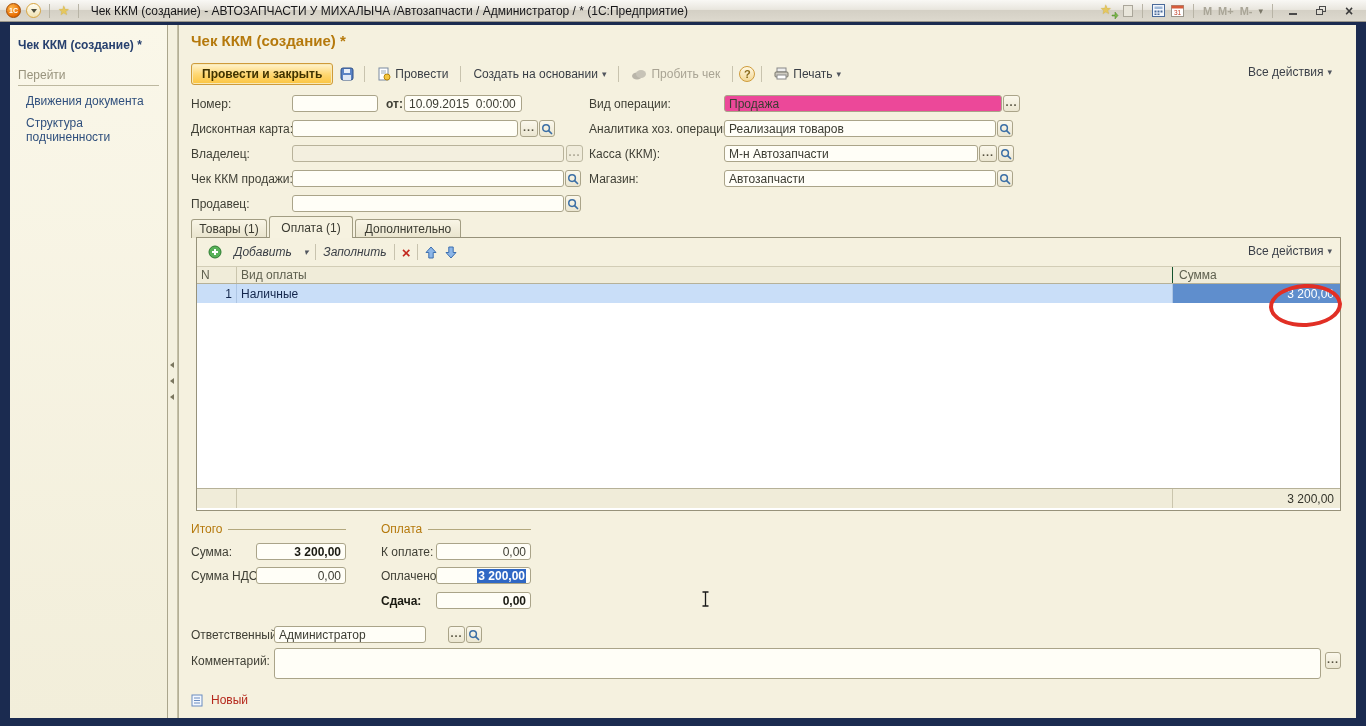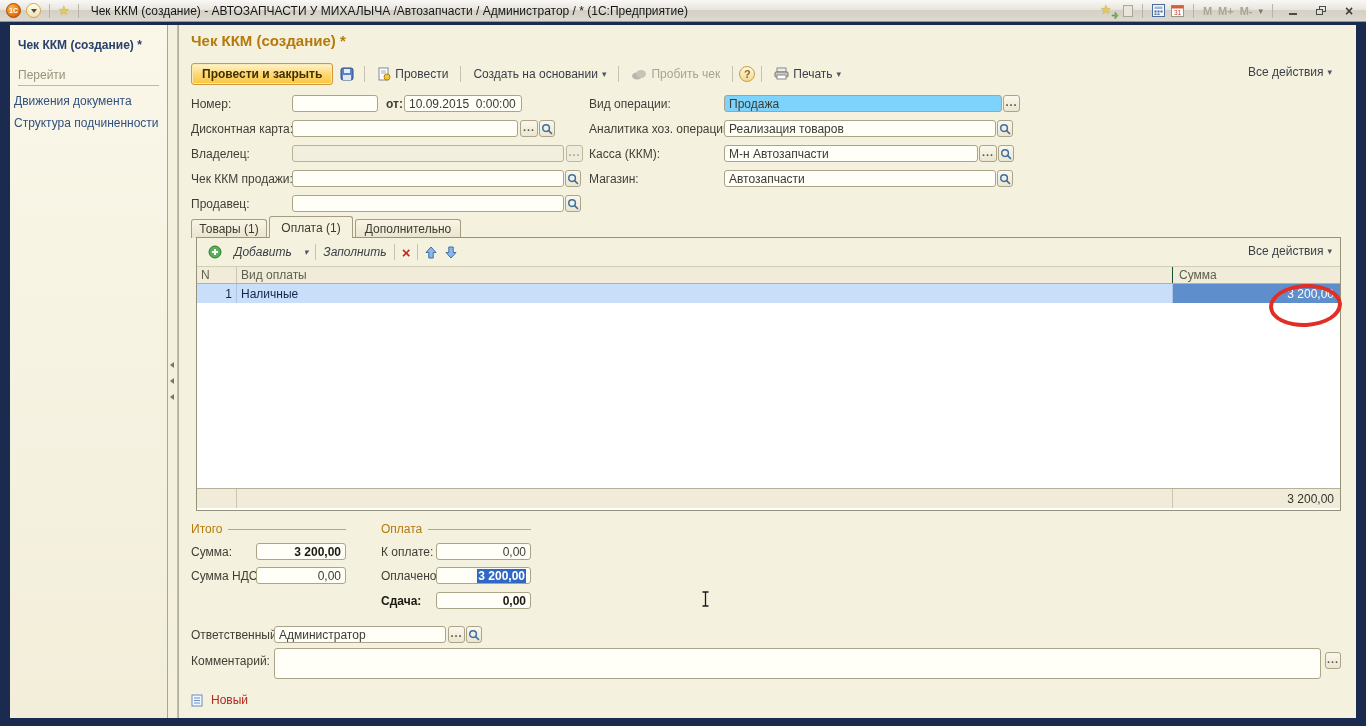--- a/index.html
+++ b/index.html
@@ -34,21 +34,21 @@
   .min-bar{width:8px;height:2px;background:#4a4a4a;margin-top:7px;}
   .glyph-restore{position:relative;width:10px;height:9px;}
   .glyph-restore i{position:absolute;right:0;top:0;width:7px;height:6px;border:1px solid #4a4a4a;display:block;}
   .glyph-restore em{position:absolute;left:0;bottom:0;width:7px;height:6px;border:1px solid #4a4a4a;background:#dedbd2;display:block;}
   .close-x{font-size:14px;font-weight:bold;color:#3a3a3a;line-height:1;}
   
   .sidebar{position:absolute;left:10px;top:25px;width:157px;height:693px;
     background:linear-gradient(180deg,#faf7e9,#f2eeda);}
   .sb-title{margin:13px 8px 0 8px;font-weight:bold;color:#27406e;font-size:12px;}
   .sb-section{margin:16px 8px 0 8px;color:#98937d;border-bottom:1px solid #bdb8a0;padding-bottom:3px;}
-  .sb-link{margin:8px 8px 0 4px;color:#30507d;cursor:default;}
+  .sb-link{margin:8px 8px 0 16px;color:#30507d;cursor:default;}
   .splitter{position:absolute;left:167px;top:25px;width:11px;height:693px;background:#f4f0de;
     border-left:1px solid #aaa58c;border-right:1px solid #c4bfa6;}
   .grip{position:absolute;left:2px;top:327px;}
   .grip b{display:block;width:0;height:0;border-top:3px solid transparent;border-bottom:3px solid transparent;border-right:4px solid #7b765f;margin:10px 0;}
   
   .main{position:absolute;left:178px;top:25px;width:1178px;height:693px;background:#f5f1df;border-left:1px solid #b3ae95;}
   .page-title{position:absolute;left:12px;top:7px;font-size:15px;font-weight:bold;color:#b5790c;}
   .all-actions{position:absolute;color:#3a3f48;display:flex;align-items:center;gap:4px;}
   .dd{font-size:9px;color:#50555e;}
   
@@ -58,21 +58,21 @@
     box-shadow:inset 0 0 0 1px #f7e9b8;font-weight:bold;color:#3f3200;padding:3px 10px;}
   .icon-btn{padding:2px 4px;}
   .vsep{width:1px;height:16px;background:#c8c3ae;margin:0 3px;}
   .disabled{color:#a9a494;}
   .help-circle{width:16px;height:16px;border-radius:50%;background:linear-gradient(#fff8e2,#f3d896);
     border:1px solid #cf9b3a;color:#8a6a1a;font-weight:bold;font-size:11px;display:flex;align-items:center;justify-content:center;}
   
   .lbl{position:absolute;color:#3f3f35;white-space:nowrap;}
   .inp{position:absolute;height:17px;background:#fffef7;border:1px solid #aaa489;border-radius:3px;
     display:flex;align-items:center;padding:0 4px;white-space:nowrap;overflow:hidden;}
-  .inp.hl{background:#7dd3fc;}
+  .inp.hl{background:#ec4899;}
   .inp.dis{background:#f3efdf;border-color:#b8b29a;}
   .inp.num{justify-content:flex-end;}
   .mini-btn{position:absolute;height:17px;border:1px solid #aaa489;border-radius:3px;
     background:linear-gradient(#fbf8ec,#ebe6d1);display:flex;align-items:center;justify-content:center;}
   .mini-btn.dis{border-color:#bdb8a1;background:#f0ecdb;}
   .dots{font-weight:bold;color:#55513f;font-size:11px;letter-spacing:1px;line-height:0;margin-top:-4px;}
   .mini-btn.dis .dots{color:#aaa591;}
   
   .tab{position:absolute;top:194px;height:19px;background:linear-gradient(#f9f5e6,#e9e4cd);
     border:1px solid #a29d83;border-bottom:none;border-radius:3px 3px 0 0;
@@ -427,21 +427,21 @@
   <div class="lbl" style="left:202px;top:544px;">Оплачено:</div>
   <div class="inp num" style="left:257px;top:542px;width:95px;">
       <span class="sel-text">3 200,00</span>
     </div>
   <div class="lbl bold" style="left:202px;top:569px;">Сдача:</div>
   <div class="inp num" style="left:257px;top:567px;width:95px;">
       <span class="bold">0,00</span>
     </div>
 
   <div class="lbl" style="left:12px;top:603px;">Ответственный:</div>
-  <div class="inp" style="left:95px;top:601px;width:172px;">
+  <div class="inp" style="left:95px;top:601px;width:152px;">
       <span>Администратор</span>
     </div>
   <div class="mini-btn" style="left:269px;top:601px;width:17px;">
       <span class="dots">...</span>
     </div>
   <div class="mini-btn" style="left:287px;top:601px;width:16px;">
       <svg width="12" height="12" viewBox="0 0 13 13">
         <circle cx="5.5" cy="5.5" r="3.6" fill="none" stroke="#3a6ea5" stroke-width="1.6"></circle>
         <line x1="8.2" y1="8.2" x2="11.4" y2="11.4" stroke="#3a6ea5" stroke-width="1.8" stroke-linecap="round"></line>
       </svg>

